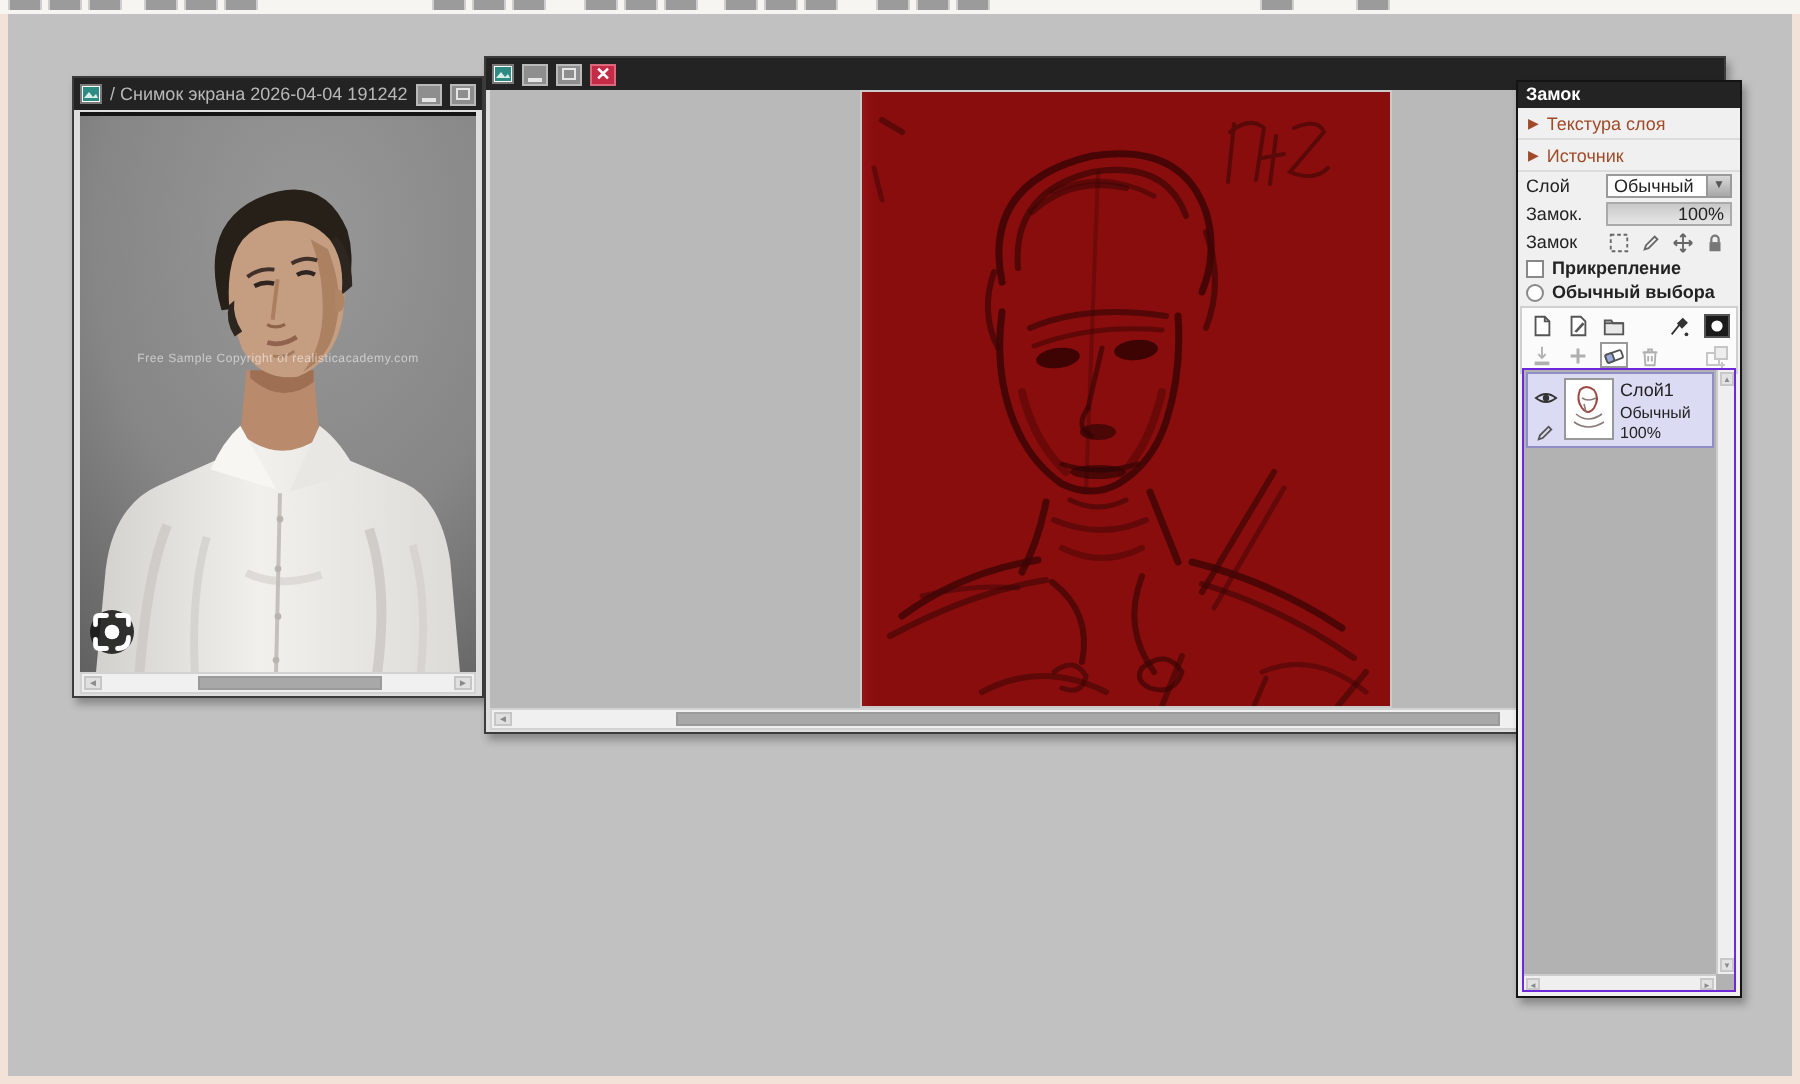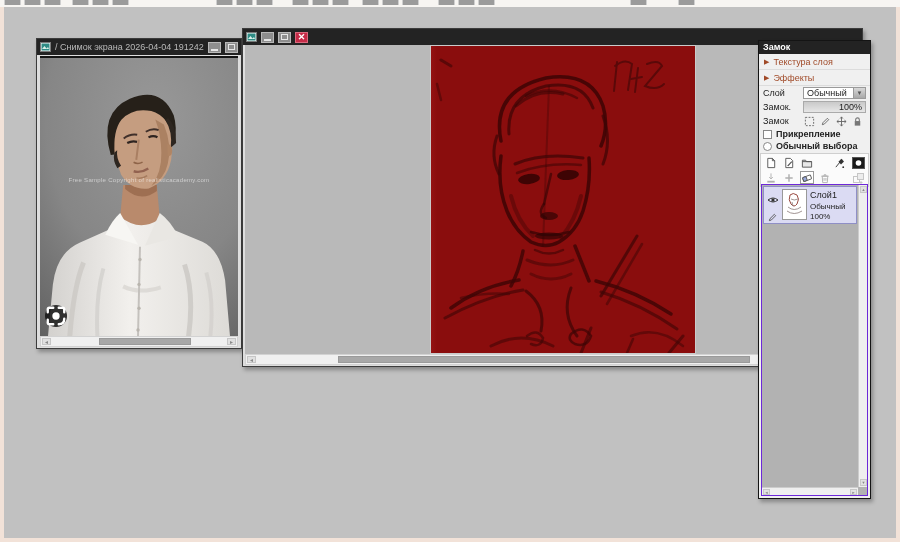--- a/index.html
+++ b/index.html
@@ -276,21 +276,21 @@
 
     <div class="panel">
       <div class="panel-header">Замок</div>
 
       <div class="section">
         <span class="tri">▶</span>
         <span>Текстура слоя</span>
       </div>
       <div class="section">
         <span class="tri">▶</span>
-        <span>Эффекты</span>
+        <span>Источник</span>
       </div>
 
       <div class="prow">
         <span class="lbl">Слой</span>
         <span class="dropdown">
           <span>Обычный</span>
           <span class="dd-btn">▼</span>
         </span>
       </div>
 

